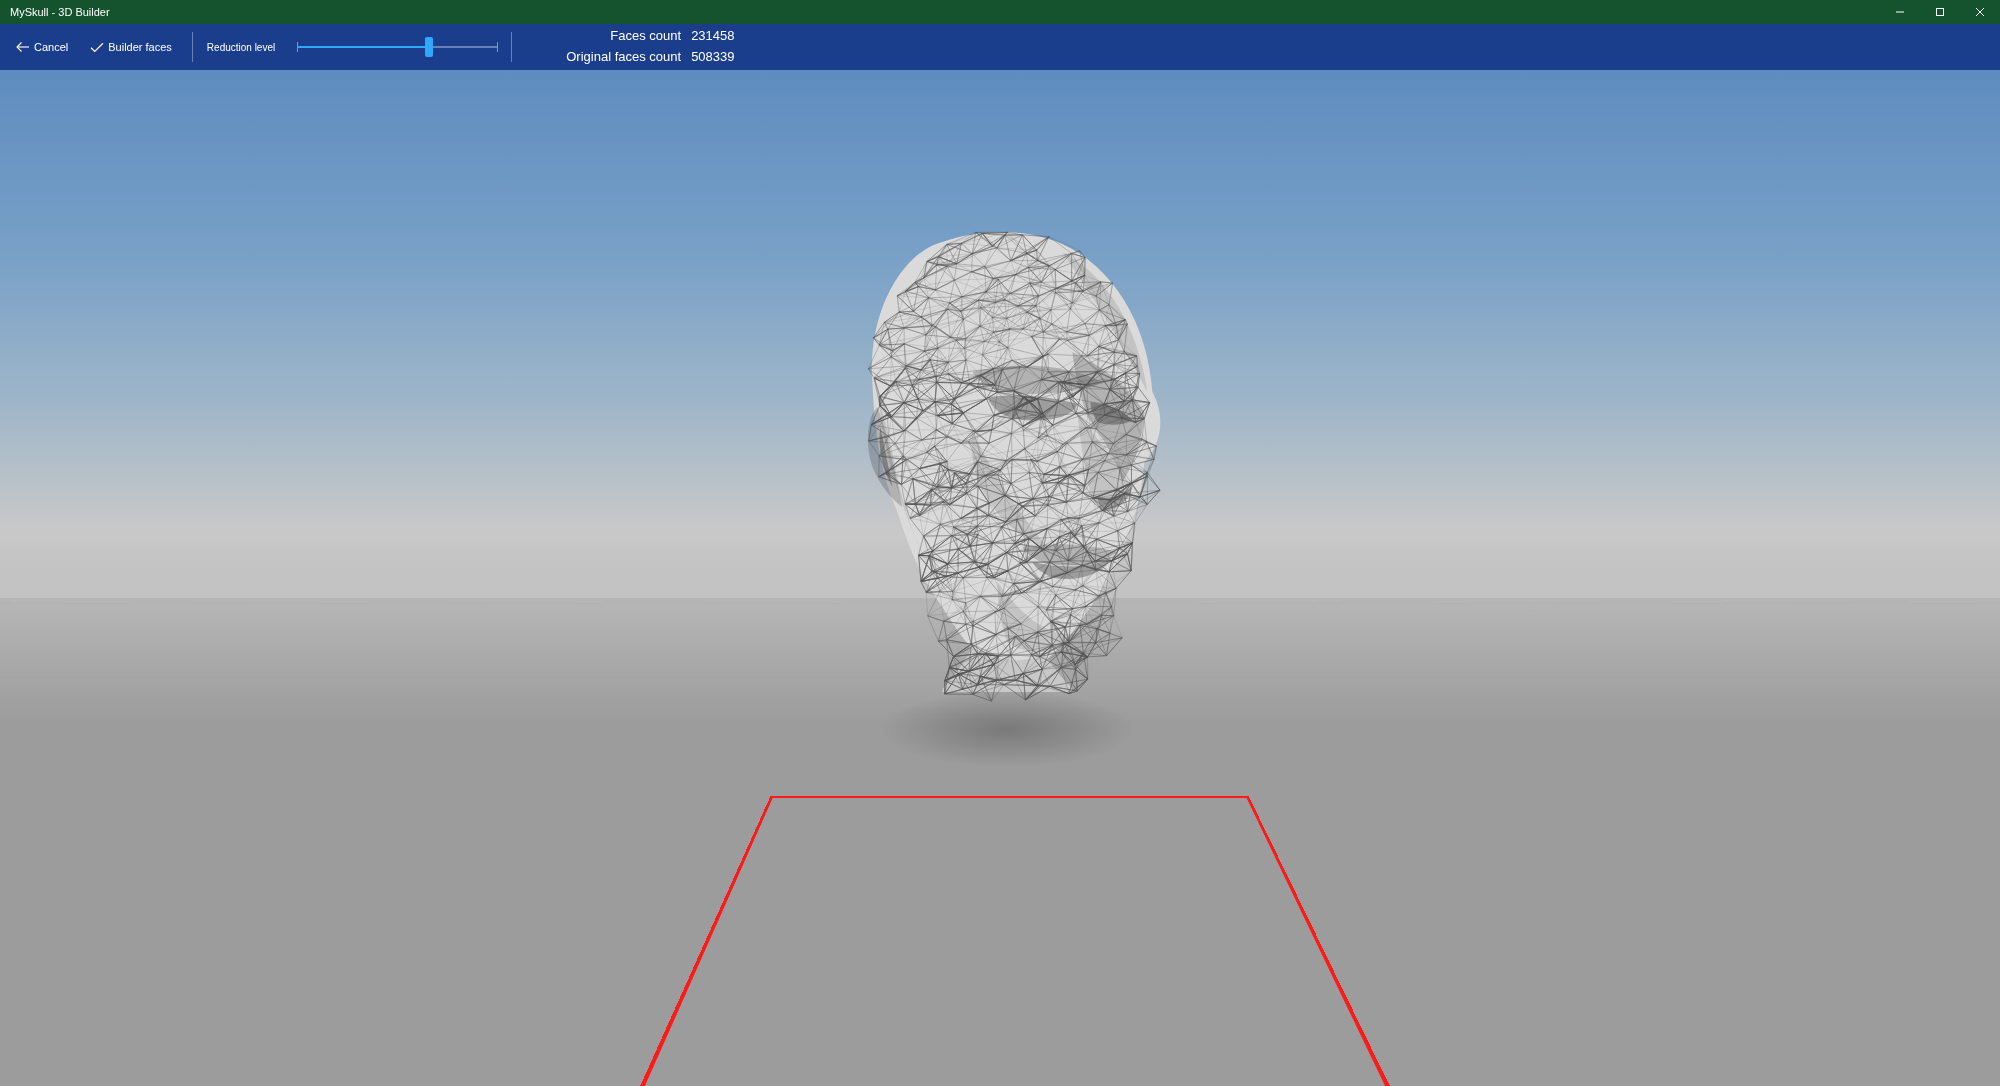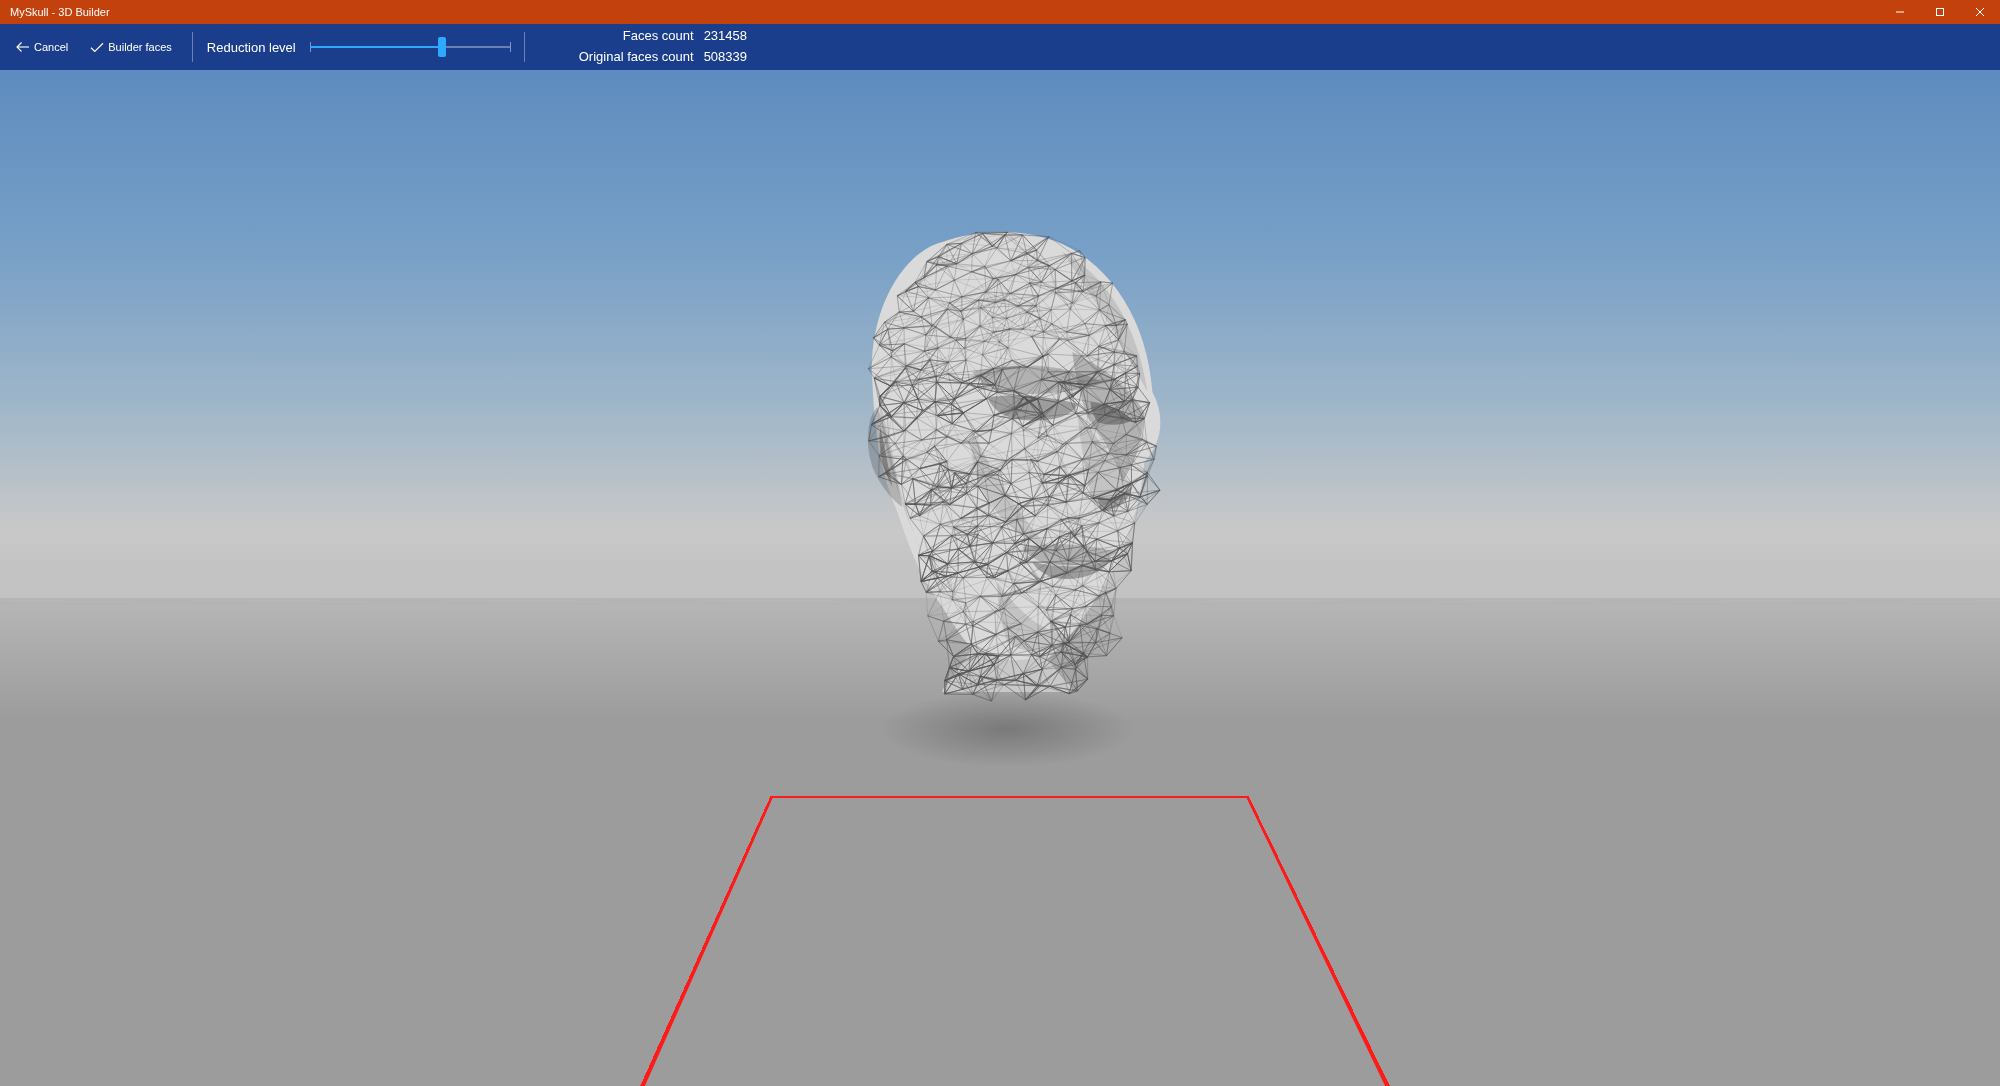--- a/index.html
+++ b/index.html
@@ -2,21 +2,21 @@
 <html><head>
 <meta charset="utf-8">
 <style>
   * { margin: 0; padding: 0; box-sizing: border-box; }
   html, body { width: 100%; height: 100%; font-family: "Segoe UI", sans-serif; overflow: hidden; }
   body { display: flex; flex-direction: column; background: #888; }
 
   
   .titlebar {
     height: 24px;
-    background: #c2410c;
+    background: #14532d;
     color: #fff;
     display: flex;
     align-items: center;
     font-size: 11px;
     padding-left: 10px;
     user-select: none;
   }
   .titlebar .title { flex: 1; }
   .titlebar .winbtns { display: flex; }
   .titlebar .winbtn {
@@ -45,21 +45,21 @@
     padding: 2px 6px;
     min-width: 44px;
     cursor: pointer;
     font-size: 11px;
     gap: 2px;
   }
   .tool-btn svg { stroke: #fff; stroke-width: 1.5; fill: none; width: 18px; height: 14px; }
   .divider {
     width: 1px; height: 30px; background: rgba(255,255,255,0.35); margin: 0 6px;
   }
-  .slider-label { font-size: 13px; margin-right: 6px; white-space: nowrap; }
+  .slider-label { font-size: 10px; margin-right: 14px; white-space: nowrap; }
   .slider-wrap { display: flex; align-items: center; gap: 6px; }
   .slider-track {
     width: 200px; height: 2px; background: rgba(255,255,255,0.35);
     position: relative; display: flex; align-items: center;
   }
   .slider-tick {
     position: absolute; width: 1px; height: 10px; background: rgba(255,255,255,0.45);
   }
   .slider-fill {
     position: absolute; left: 0; height: 2px; background: #2fa8ff; width: 66%;

